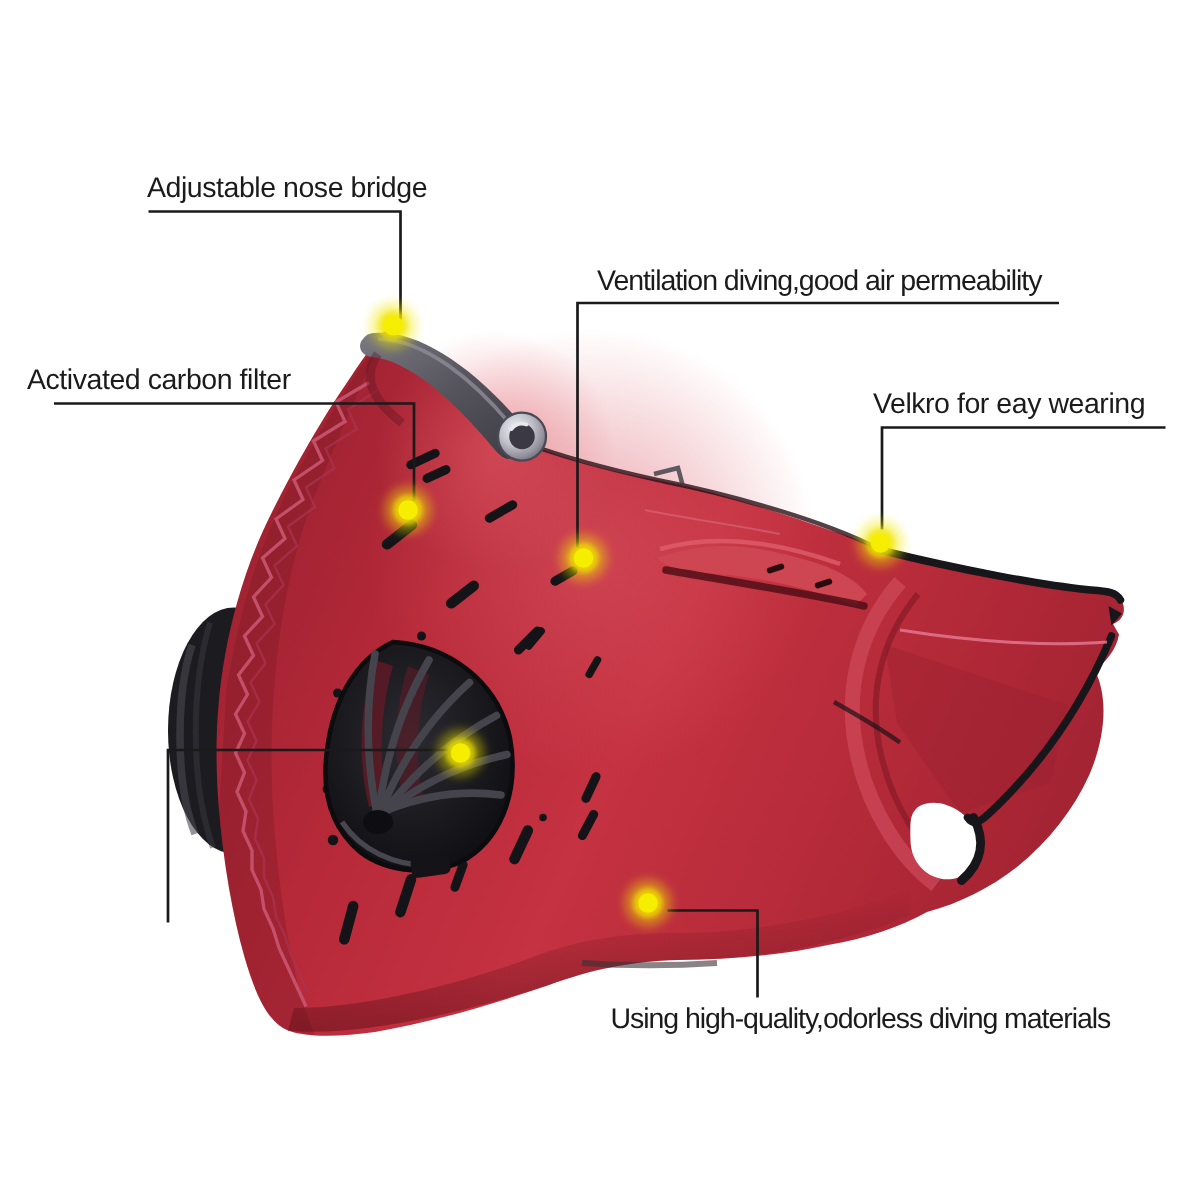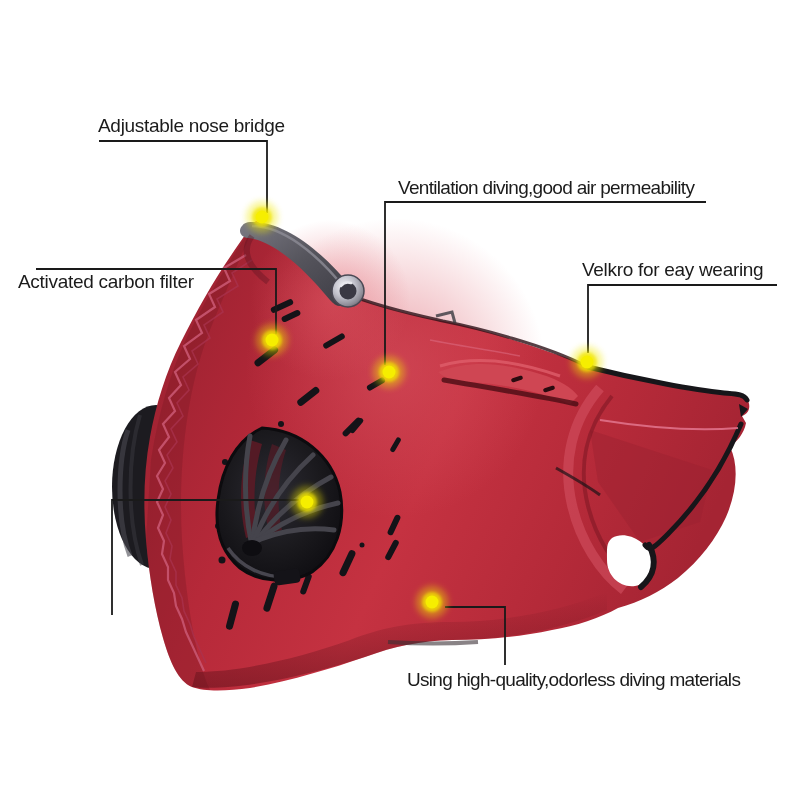--- a/index.html
+++ b/index.html
@@ -9,21 +9,21 @@
   }
   .art{position:absolute;left:0;top:0;width:800px;height:800px;}
   .lbl{
     position:absolute;white-space:nowrap;color:#1b1b1b;
     font-size:19px;line-height:24px;letter-spacing:-0.3px;
     font-family:"Liberation Sans",sans-serif;
   }
   .lbl.tight{letter-spacing:-0.7px;}
   #lbl-nose{left:98px;top:114px;}
   #lbl-vent{left:398px;top:176px;}
-  #lbl-carbon{left:18px;top:242px;margin-top:28px;}
+  #lbl-carbon{left:18px;top:242px;}
   #lbl-velcro{left:582px;top:258px;}
   #lbl-valve{left:5px;top:615px;}
   #lbl-materials{left:407px;top:668px;text-align:right;}
 </style>
 </head>
 <body>
 
 <div class="canvas">
 
   <svg class="art" viewBox="0 0 800 800" aria-hidden="true">

